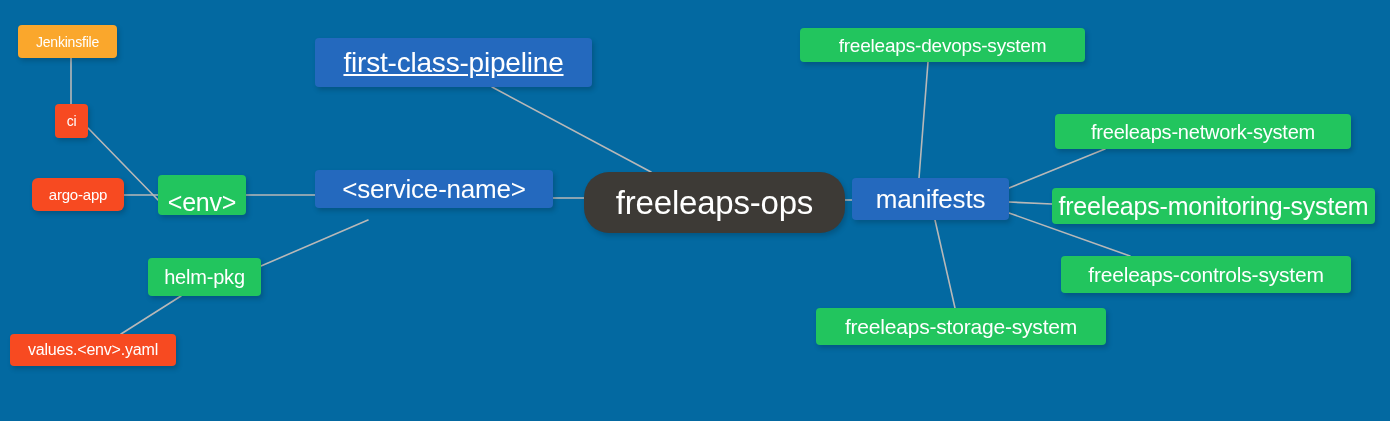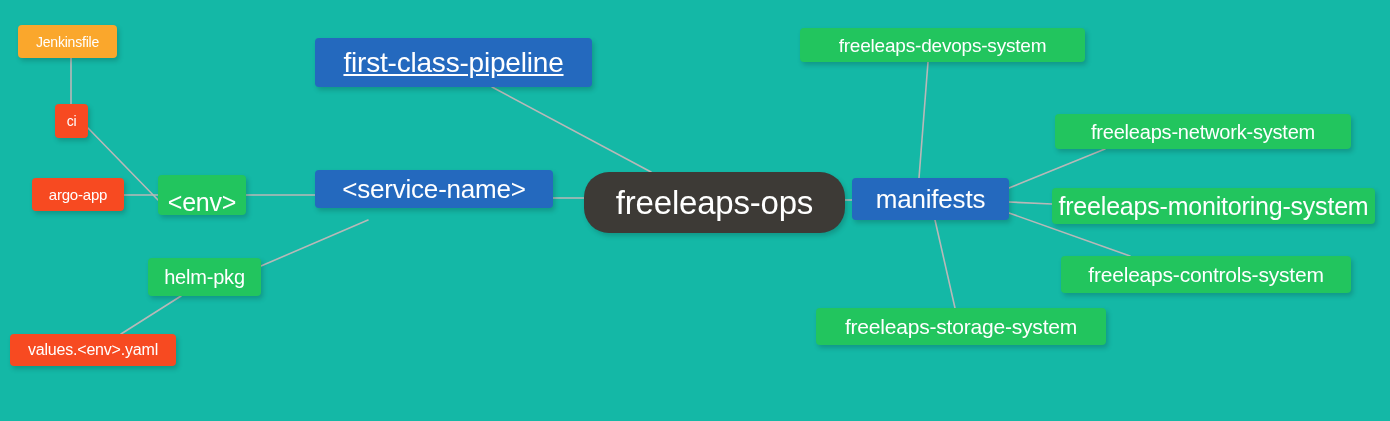--- a/index.html
+++ b/index.html
@@ -7,21 +7,21 @@
     padding: 0;
     background: #ffffff;
   }
   body {
     font-family: "Liberation Sans", sans-serif;
   }
   #mindmap {
     position: relative;
     width: 1390px;
     height: 421px;
-    background: #14b8a6;
+    background: #0369a1;
     overflow: hidden;
   }
   #edge-layer {
     position: absolute;
     left: 0;
     top: 0;
     width: 1390px;
     height: 421px;
     pointer-events: none;
   }
@@ -59,21 +59,21 @@
       <line x1="1009" y1="213" x2="1130" y2="256" stroke="#b8b8b8" stroke-width="1.6" stroke-linecap="round"></line>
       <line x1="935" y1="220" x2="955" y2="308" stroke="#b8b8b8" stroke-width="1.6" stroke-linecap="round"></line>
     </svg>
   <div id="node-layer">
       <div class="node" style="left: 18px; top: 25px; width: 99px; height: 33px; background: rgb(250, 167, 44); font-size: 14px; color: rgb(255, 255, 255);">
         <span>Jenkinsfile</span>
       </div>
       <div class="node" style="left: 55px; top: 104px; width: 33px; height: 34px; background: rgb(247, 74, 33); font-size: 14px; color: rgb(255, 255, 255);">
         <span>ci</span>
       </div>
-      <div class="node" style="left: 32px; top: 178px; width: 92px; height: 33px; background: rgb(247, 74, 33); font-size: 15px; color: rgb(255, 255, 255);">
+      <div class="node" style="left: 32px; top: 178px; width: 92px; height: 33px; background: rgb(247, 74, 33); font-size: 15px; color: rgb(255, 255, 255); border-radius: 6px;">
         <span>argo-app</span>
       </div>
       <div class="node" style="left: 158px; top: 175px; width: 88px; height: 40px; background: rgb(34, 197, 94); font-size: 25px; color: rgb(255, 255, 255); align-items: flex-end;">
         <span>&lt;env&gt;</span>
       </div>
       <div class="node" style="left: 148px; top: 258px; width: 113px; height: 38px; background: rgb(34, 197, 94); font-size: 20px; color: rgb(255, 255, 255);">
         <span>helm-pkg</span>
       </div>
       <div class="node" style="left: 10px; top: 334px; width: 166px; height: 32px; background: rgb(247, 74, 33); font-size: 16px; color: rgb(255, 255, 255);">
         <span>values.&lt;env&gt;.yaml</span>

